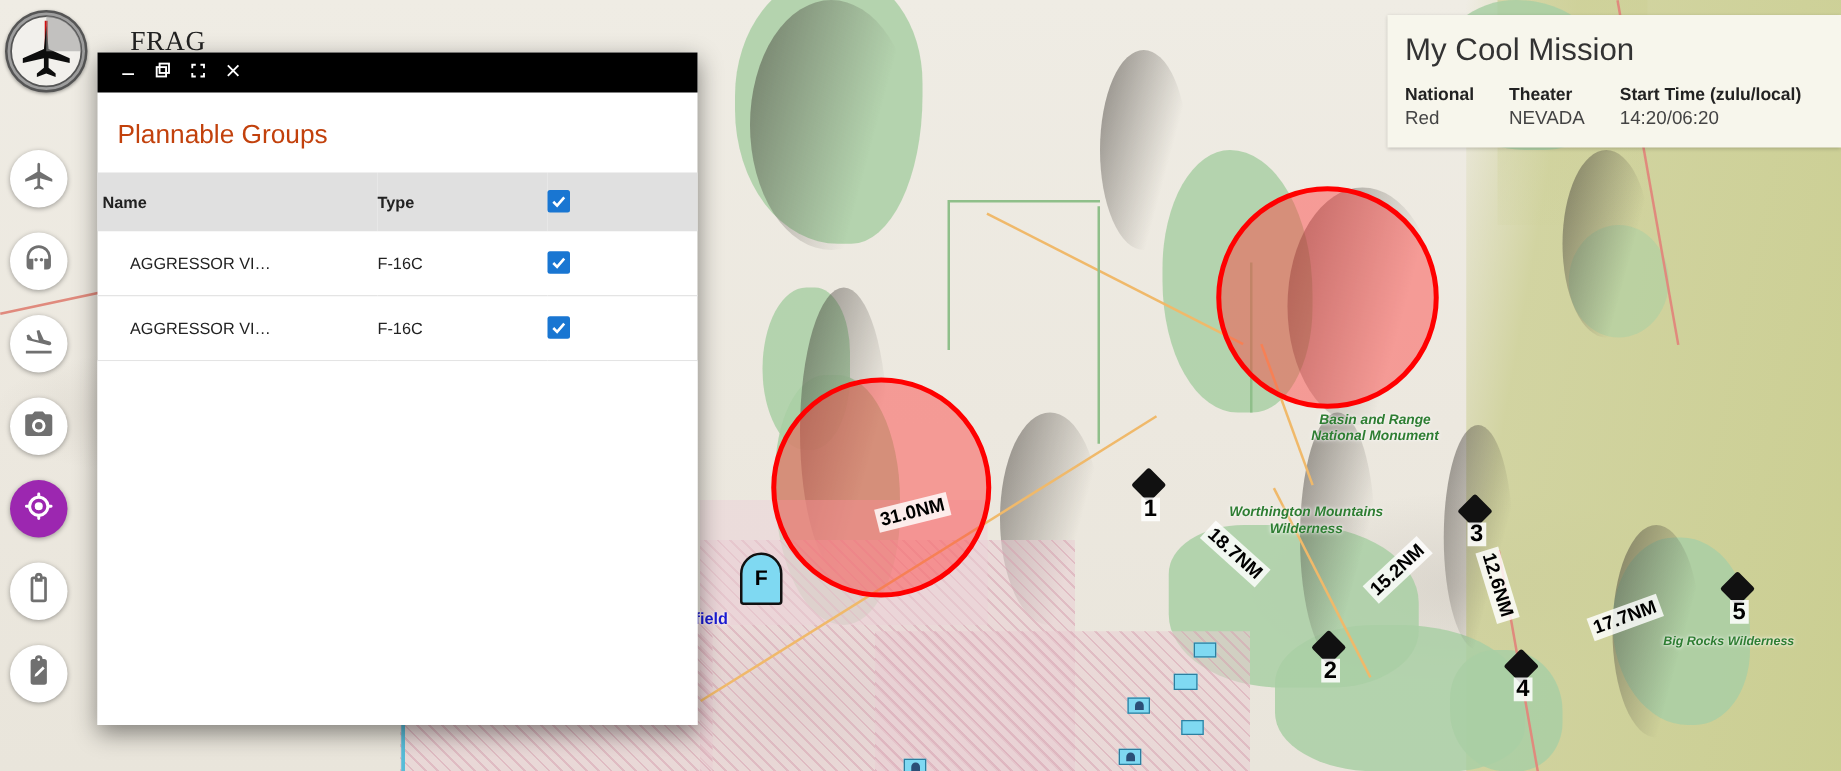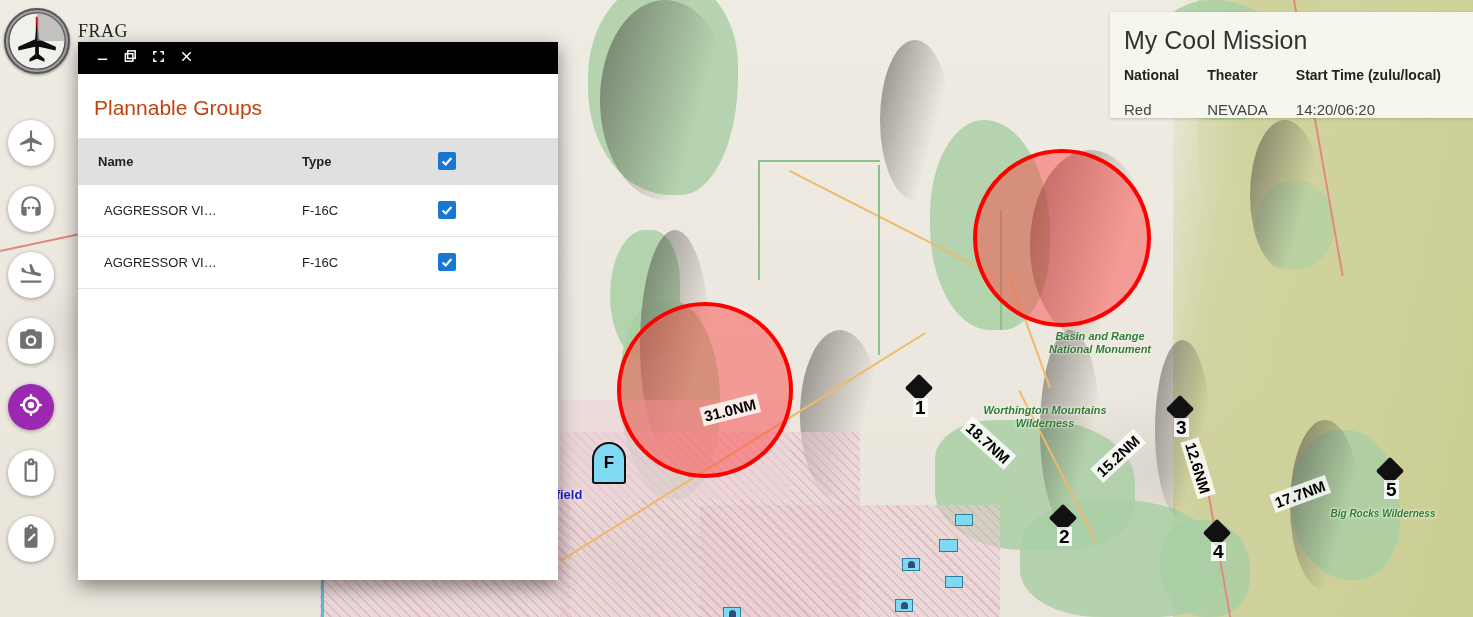--- a/index.html
+++ b/index.html
@@ -149,21 +149,21 @@
     width: 66px; height: 66px; border-radius: 50%;
     background: #9e9e9e; border: 2px solid #555;
     display:flex; align-items:center; justify-content:center;
     box-shadow: 0 1px 3px rgba(0,0,0,.4);
     position: relative; overflow: hidden;
   }
   #brand-text {
     margin-left: 8px; margin-top: 14px;
     font-family: "Liberation Serif", serif; color:#222; line-height: 1;
   }
-  #brand-text .l1 { font-size: 18px; letter-spacing: .5px; }
+  #brand-text .l1 { font-size: 22px; letter-spacing: .5px; text-align: right; }
   #brand-text .l2 { font-size: 22px; margin-top: 4px; }
 
   
   #dialog {
     position: absolute; left: 78px; top: 42px; width: 480px; height: 538px;
     background: #fff; z-index: 60;
     box-shadow: 0 6px 18px rgba(0,0,0,.45);
     display: flex; flex-direction: column;
   }
   #dlg-title {
@@ -175,21 +175,21 @@
   .winbtn {
     width: 28px; height: 28px; display:flex; align-items:center; justify-content:center;
     cursor: pointer;
   }
   .winbtn svg { width: 15px; height: 15px; stroke:#fff; fill:none; stroke-width:1.6; }
   #dlg-head { padding: 22px 16px 18px 16px; }
   #dlg-head h2 { font-size: 21px; font-weight: 500; color:#c2410c; }
   table.grid { width: 100%; border-collapse: collapse; }
   table.grid th {
     background: #e0e0e0; text-align: left; font-size: 13px; font-weight: 700;
-    color: #222; padding: 14px 0 14px 20px;
+    color: #222; padding: 14px 0 14px 4px;
   }
   table.grid td {
     padding: 16px 0 16px 26px; font-size: 13px; color:#222;
     border-bottom: 1px solid #e4e4e4;
   }
   table.grid th.c-type, table.grid td.c-type { padding-left: 0; width: 136px; }
   table.grid th.c-chk, table.grid td.c-chk { padding-left: 0; width: 120px; }
   td.red, .red-text { color: #e01b1b; }
   .cb {
     width: 18px; height: 18px; background: #1976d2; border-radius: 2px;
@@ -202,21 +202,21 @@
   #mission {
     position: absolute; right: 0; top: 12px; width: 363px; height: 106px;
     background: #f7f6ec; z-index: 50;
     padding: 14px 0 0 14px;
     box-shadow: 0 1px 3px rgba(0,0,0,.18);
   }
   #mission h1 { font-size: 25px; font-weight: 400; color:#333; margin-bottom: 12px; }
   #mission .cols { display: flex; }
   #mission .col { margin-right: 28px; }
   #mission .k { font-size: 14px; font-weight: 700; color:#222; }
-  #mission .v { font-size: 15px; color:#444; margin-top: 18px; }
+  #mission .v { font-size: 15px; color:#444; margin-top: 3px; }
   #mission .col.c1 { width: 62px; }
   #mission .col.c2 { width: 66px; }
   #mission .col.c3 { width: 200px; white-space: nowrap; }
 </style>
 </head>
 <body>
 
 <div id="app">
 
   <div id="map">

